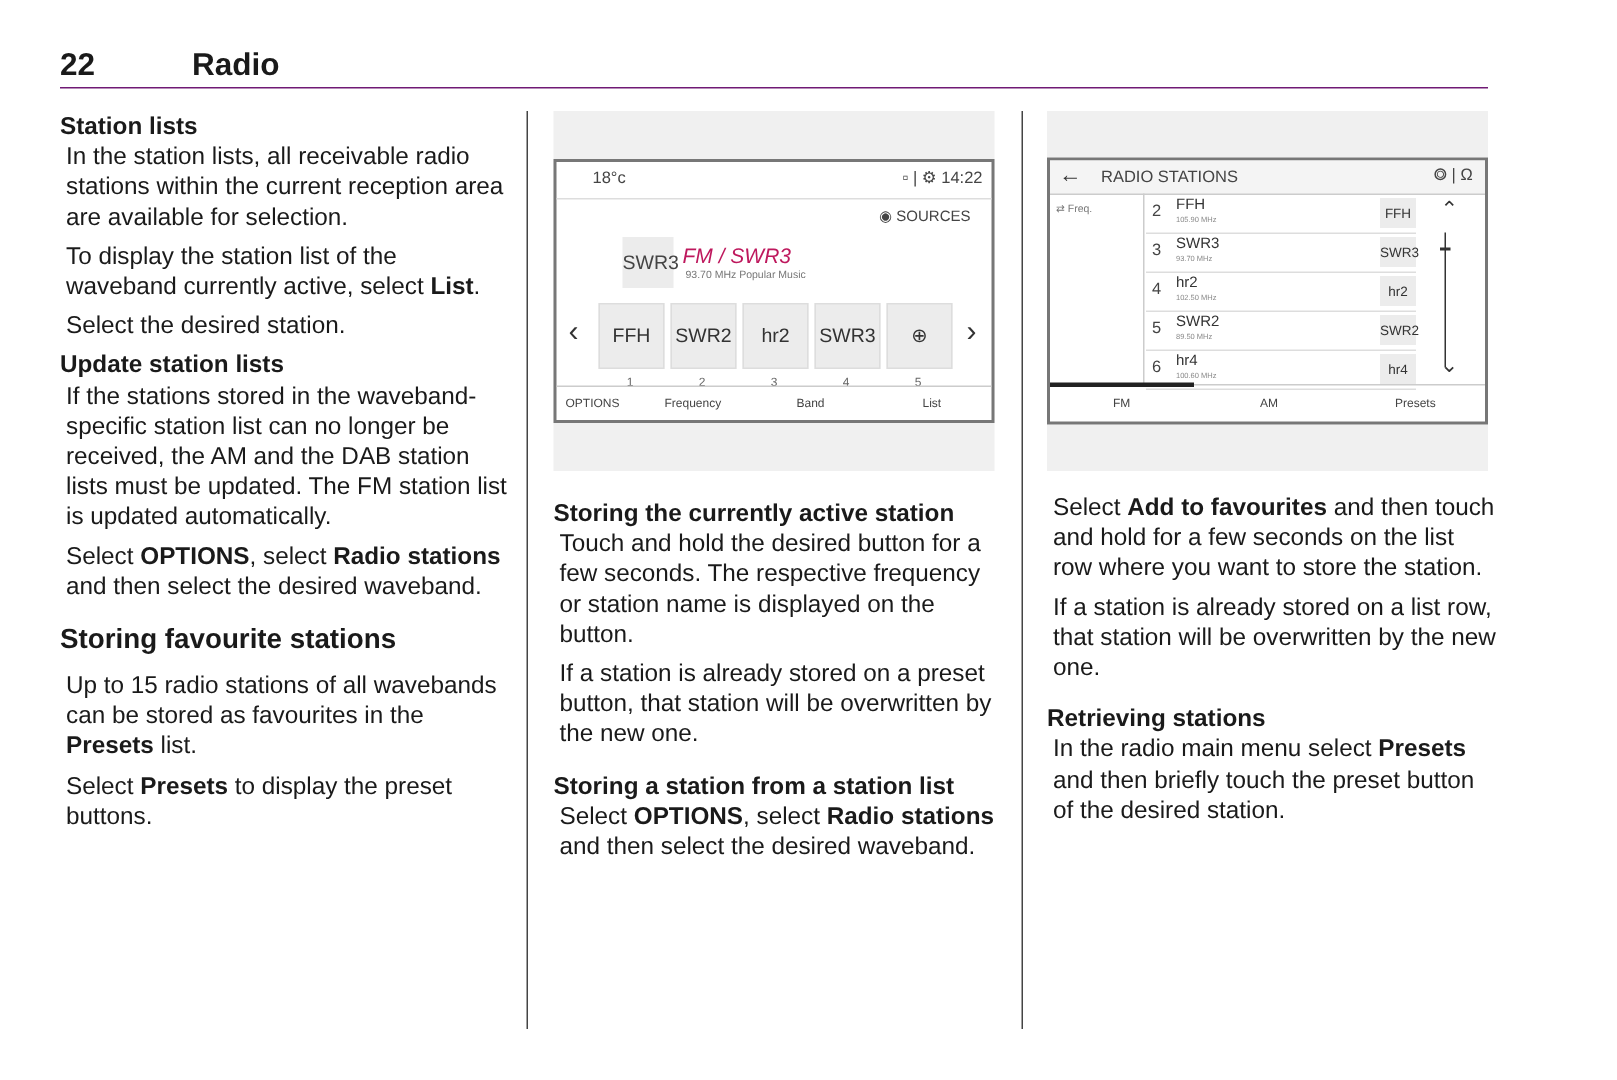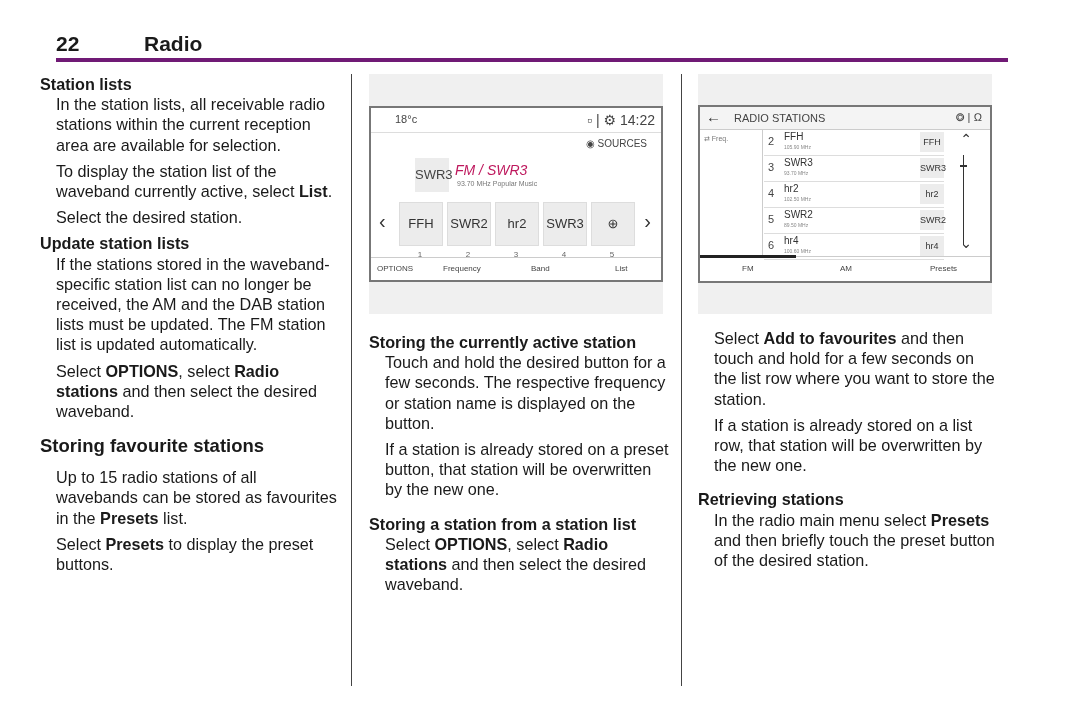--- a/index.html
+++ b/index.html
@@ -1,37 +1,37 @@
 <!DOCTYPE html>
 <html><head>
 <meta charset="utf-8">
 <style>
   html, body { margin:0; padding:0; background:#ffffff; }
   body { width:1078px; height:720px; position:relative; overflow:hidden;
          font-family:"Liberation Sans", sans-serif; color:#1a1a1a; }
-  .header { position:absolute; left:56px; top:30px; width:952px; height:28px; border-bottom:4px solid #701a75; }
+  .header { position:absolute; left:40px; top:30px; width:952px; height:28px; border-bottom:1px solid #701a75; }
   .page-num { position:absolute; left:0; top:2px; font-size:21px; font-weight:bold; }
   .chapter { position:absolute; left:88px; top:2px; font-size:21px; font-weight:bold; }
   .col { position:absolute; top:74px; font-size:16.2px; line-height:20.2px; }
   .col1 { left:40px; width:300px; }
   .col2 { left:369px; width:300px; top:332px; }
   .col3 { left:698px; width:300px; top:328px; }
   .vrule { position:absolute; top:74px; width:1px; height:612px; background:#444; }
   h3 { font-size:16.2px; font-weight:bold; margin:0; line-height:20.2px; }
   h2 { font-size:18.5px; font-weight:bold; margin:14px 0 10px 0; line-height:22px; }
-  p { margin:0 0 6px 16px; }
+  p { margin:0 0 6px 4px; }
   b { font-weight:bold; }
   .mt { margin-top:14px; }
 
   
   .shot { position:absolute; background:#f0f0f0; }
   .screen { position:absolute; background:#fff; border:2px solid #777; box-sizing:border-box; font-size:10px; color:#444; }
   .s1-top { position:absolute; left:0; top:0; right:0; height:24px; border-bottom:1px solid #ddd; }
   .s1-temp { position:absolute; left:24px; top:5px; font-size:11px; }
-  .s1-status { position:absolute; right:6px; top:4px; font-size:14px; }
+  .s1-status { position:absolute; right:6px; top:4px; font-size:11px; }
   .s1-sources { position:absolute; right:14px; top:30px; font-size:10px; }
   .s1-logo { position:absolute; left:44px; top:50px; width:34px; height:34px; background:#ececec; font-size:13px; line-height:34px; text-align:center; }
   .s1-name { position:absolute; left:84px; top:54px; font-size:14px; color:#be185d;font-style:italic; }
   .s1-freq { position:absolute; left:86px; top:72px; font-size:7px; color:#777; }
   .s1-arrow { position:absolute; top:102px; font-size:20px; color:#333; }
   .preset { position:absolute; top:94px; width:42px; height:42px; background:#ececec; border:1px solid #ddd; font-size:13px; text-align:center; line-height:42px; color:#333; }
   .pnum { position:absolute; top:142px; width:42px; text-align:center; font-size:8px; color:#666; }
   .s1-bottom { position:absolute; left:0; right:0; bottom:0; height:22px; border-top:1px solid #ccc; font-size:8px; }
   .s1-bottom span { position:absolute; top:6px; }
 

